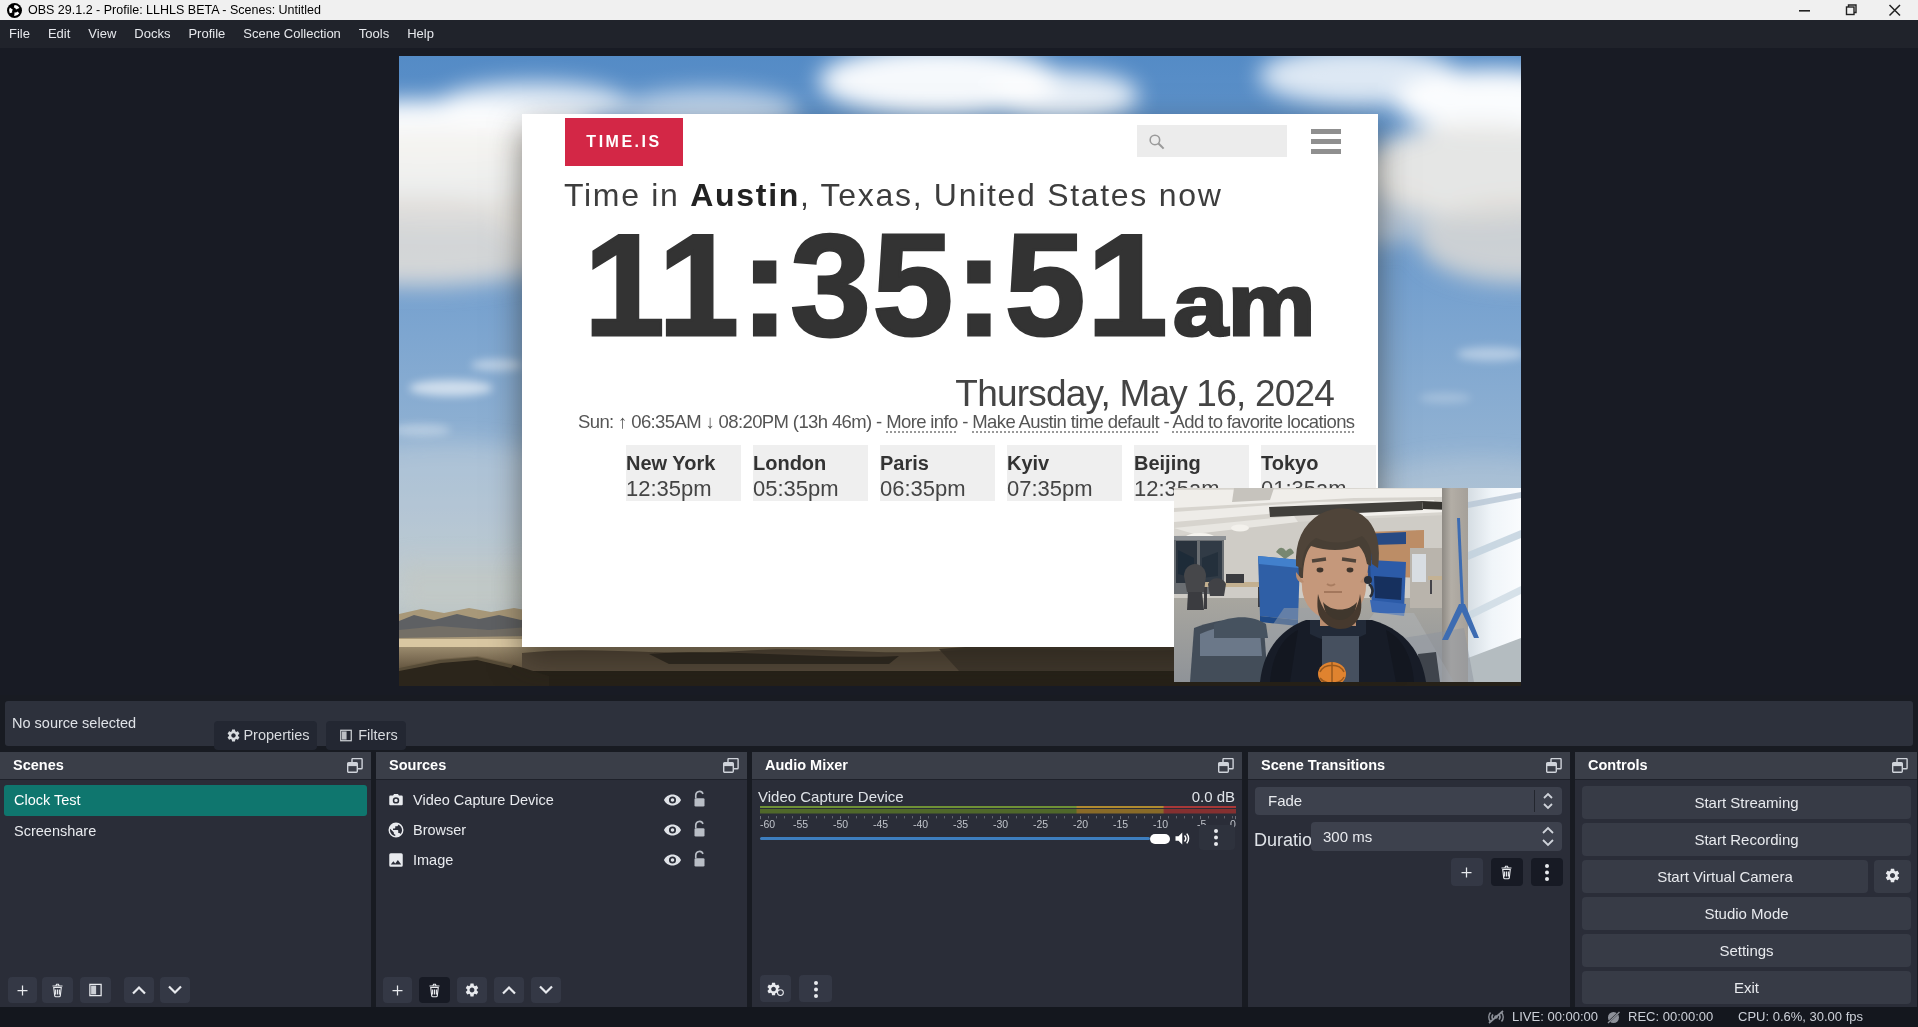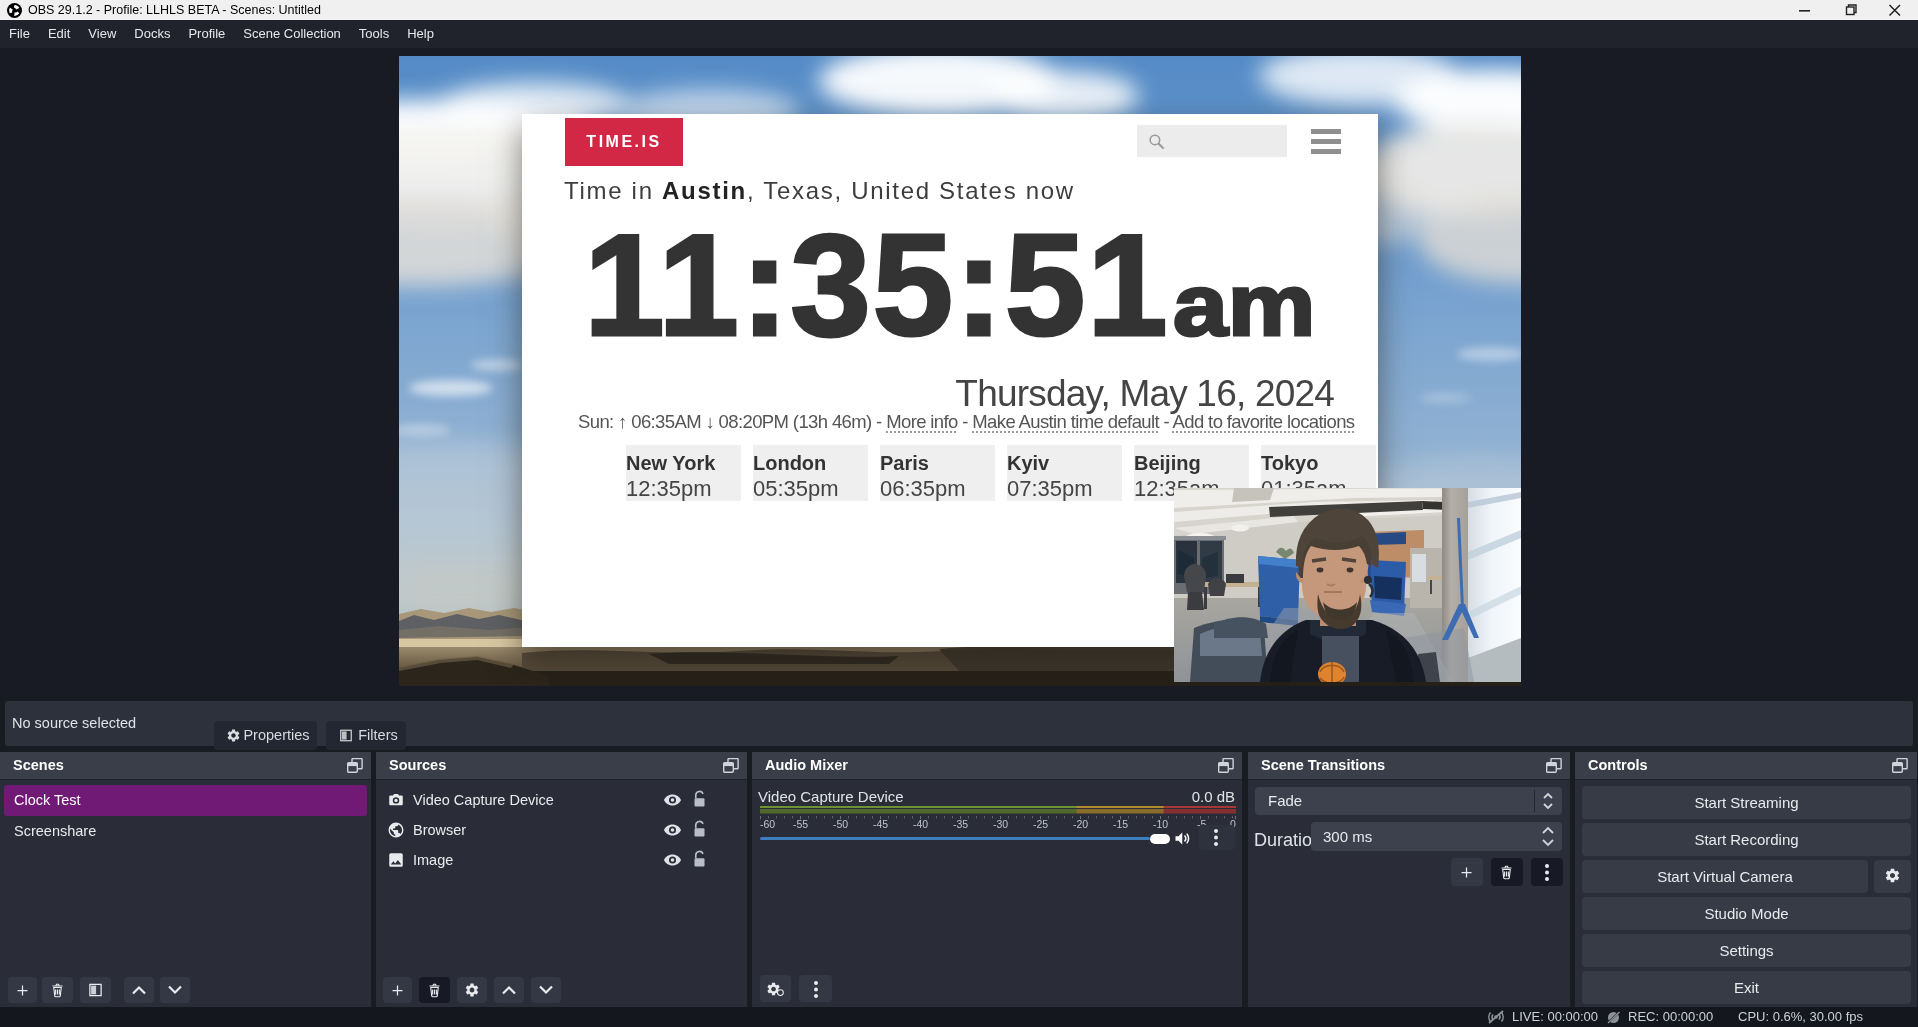--- a/index.html
+++ b/index.html
@@ -17,21 +17,21 @@
 #preview{position:absolute;left:0;top:48px;width:1918px;height:647px;background:#181b24;}
 #video{position:absolute;left:399px;top:8px;width:1122px;height:630px;overflow:hidden;background:#7fa8cf;}
 #card{position:absolute;left:123px;top:58px;width:856px;height:533px;background:#fff;box-shadow:0 14px 30px rgba(35,30,20,.55);}
 #cam{position:absolute;left:775px;top:432px;width:347px;height:194px;}
 
 #logo{position:absolute;left:43px;top:4px;width:118px;height:48px;background:#d32746;color:#fff;
   font-size:16px;font-weight:bold;letter-spacing:2.5px;text-align:center;line-height:48px;}
 #searchbox{position:absolute;left:615px;top:11px;width:150px;height:32px;background:#ececec;}
 #hamb{position:absolute;left:789px;top:15px;width:30px;height:26px;}
 #hamb div{height:5px;background:#8f8f8f;margin-bottom:5px;}
-#heading{position:absolute;left:42px;top:63px;font-size:24px;color:#3d3d3d;white-space:nowrap;letter-spacing:1.7px;}
+#heading{position:absolute;left:42px;top:63px;font-size:32px;color:#3d3d3d;white-space:nowrap;letter-spacing:1.7px;}
 #bigtime{position:absolute;left:62px;top:88px;font-size:145px;font-weight:bold;color:#333;
   letter-spacing:1.6px;white-space:nowrap;-webkit-text-stroke:3px #333;}
 #ampm{display:inline-block;font-size:88px;letter-spacing:0;transform:scaleX(1.12);transform-origin:0 100%;margin-left:4px;}
 #date{position:absolute;right:44px;top:259px;font-size:37px;color:#444;letter-spacing:-0.8px;}
 #sunline{position:absolute;left:56px;top:297px;width:760px;font-size:18.5px;color:#555;white-space:nowrap;letter-spacing:-0.62px;}
 .dotl{text-decoration:underline dotted #999;text-underline-offset:4px;}
 .citybox{position:absolute;top:331px;width:115px;height:56px;background:#efefef;text-align:left;}
 .citybox .cn{font-size:20px;font-weight:bold;color:#333;margin-top:7px;}
 .citybox .ct{font-size:22px;color:#444;margin-top:1px;}
 
@@ -333,21 +333,21 @@
 
 <div class="panel" style="left:0;width:371px">
   <div class="phead">
           <div class="t">Scenes</div>
     <svg class="dockic" style="right:8px" viewBox="0 0 16 15">
             <rect x="0.7" y="4.7" width="9.6" height="9.6" rx="1" fill="none" stroke="#cfd3da" stroke-width="1.4"></rect>
             <path d="M5 4.5 V1.4 a0.8 0.8 0 0 1 0.8 -0.8 h8.5 a0.8 0.8 0 0 1 0.8 0.8 v8.5 a0.8 0.8 0 0 1 -0.8 0.8 H11" fill="none" stroke="#cfd3da" stroke-width="1.4"></path>
             <rect x="0.7" y="4.7" width="9.6" height="3.4" fill="#cfd3da"></rect>
           </svg>
   </div>
-  <div class="abs" style="left:4px;top:33px;width:363px;height:31px;background:#701a75;border-radius:3px;">
+  <div class="abs" style="left:4px;top:33px;width:363px;height:31px;background:#0f766e;border-radius:3px;">
     <div class="abs rowtext" style="left:10px;top:0;line-height:31px;color:#fff">Clock Test</div>
   </div>
   <div class="abs rowtext" style="left:14px;top:64px;line-height:31px;">Screenshare</div>
   <div class="fbtn" style="left:8px;top:225px;width:29px">
     <svg class="abs" style="left:7px;top:6px" width="15" height="15" viewBox="0 0 24 24">
             <path d="M11 4 h2 v7 h7 v2 h-7 v7 h-2 v-7 H4 v-2 h7 Z" fill="#e8eaee"></path>
           </svg>
   </div>
   <div class="fbtn" style="left:42px;top:225px;width:31px">
     <svg class="abs" style="left:8px;top:5px" width="15" height="16" viewBox="0 0 24 24">

